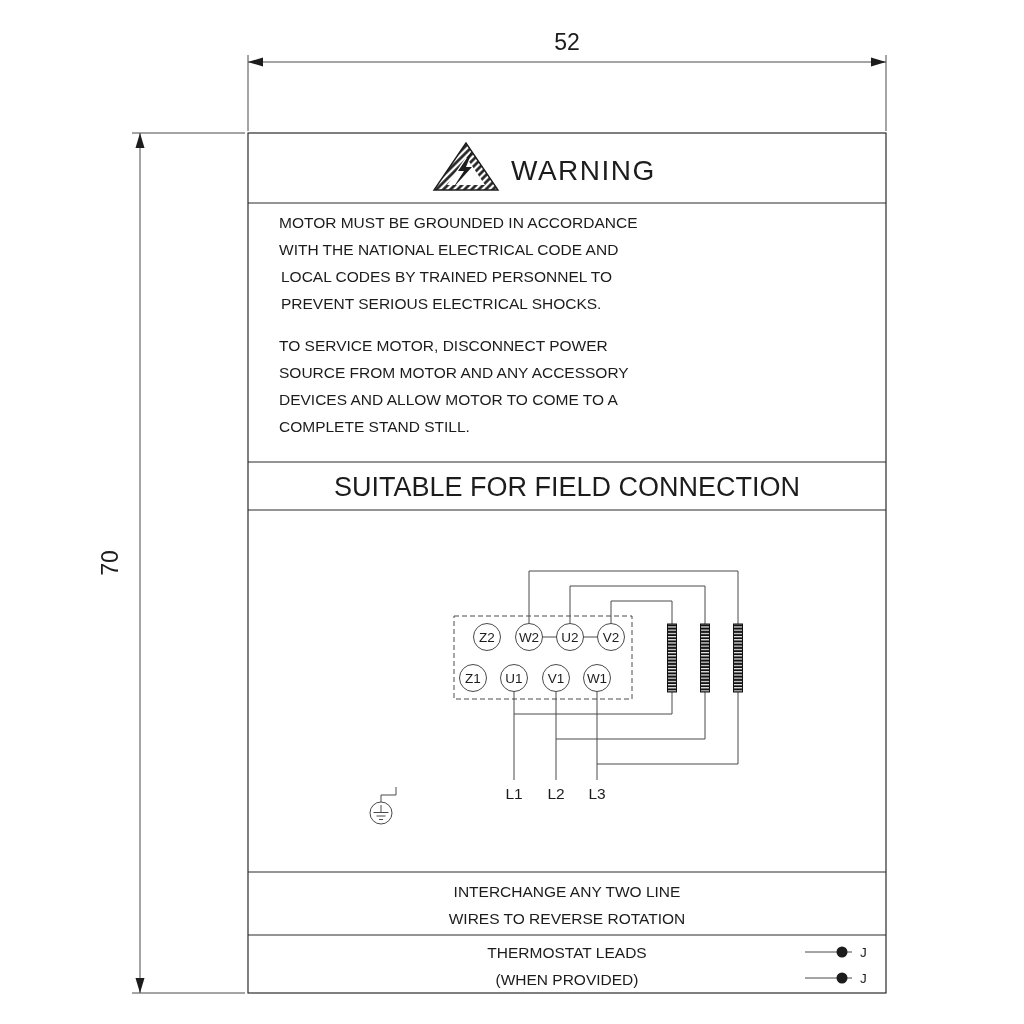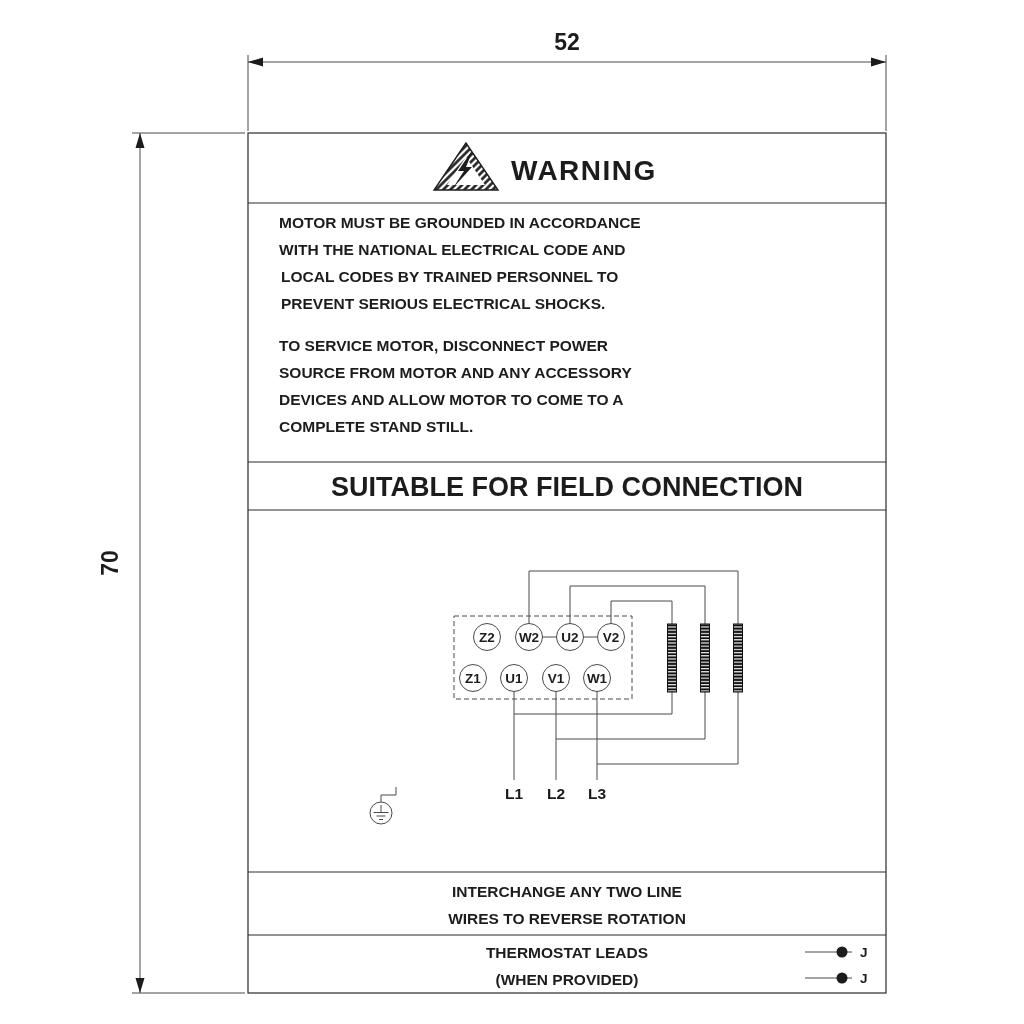--- a/index.html
+++ b/index.html
@@ -1,21 +1,20 @@
 <!DOCTYPE html>
 <html><head>
 <meta charset="utf-8">
 <style>
   html,body { margin:0; padding:0; background:#ffffff; }
   #stage {
     position:relative;
     width:1024px; height:1024px;
     background:#ffffff;
     font-family:"Liberation Sans", sans-serif;
-    font-weight:bold;
   }
   svg { display:block; }
   svg text {
     font-family:"Liberation Sans", sans-serif;
     fill:#1c1c1c;
   }
   .ln   { stroke:#2a2a2a; stroke-width:1.2; fill:none; }
   .thin { stroke:#4a4a4a; stroke-width:1; fill:none; }
   .dash { stroke:#4a4a4a; stroke-width:1; fill:none; stroke-dasharray:5 3; }
   .fillblk { fill:#1c1c1c; stroke:none; }

